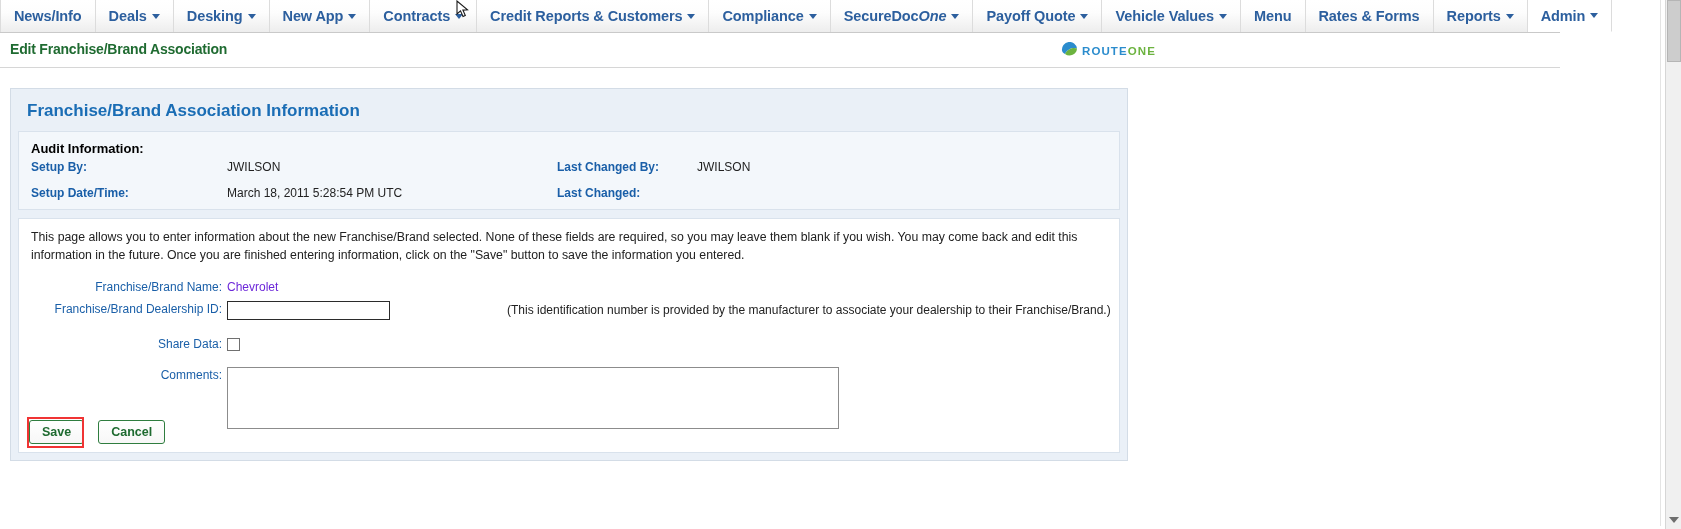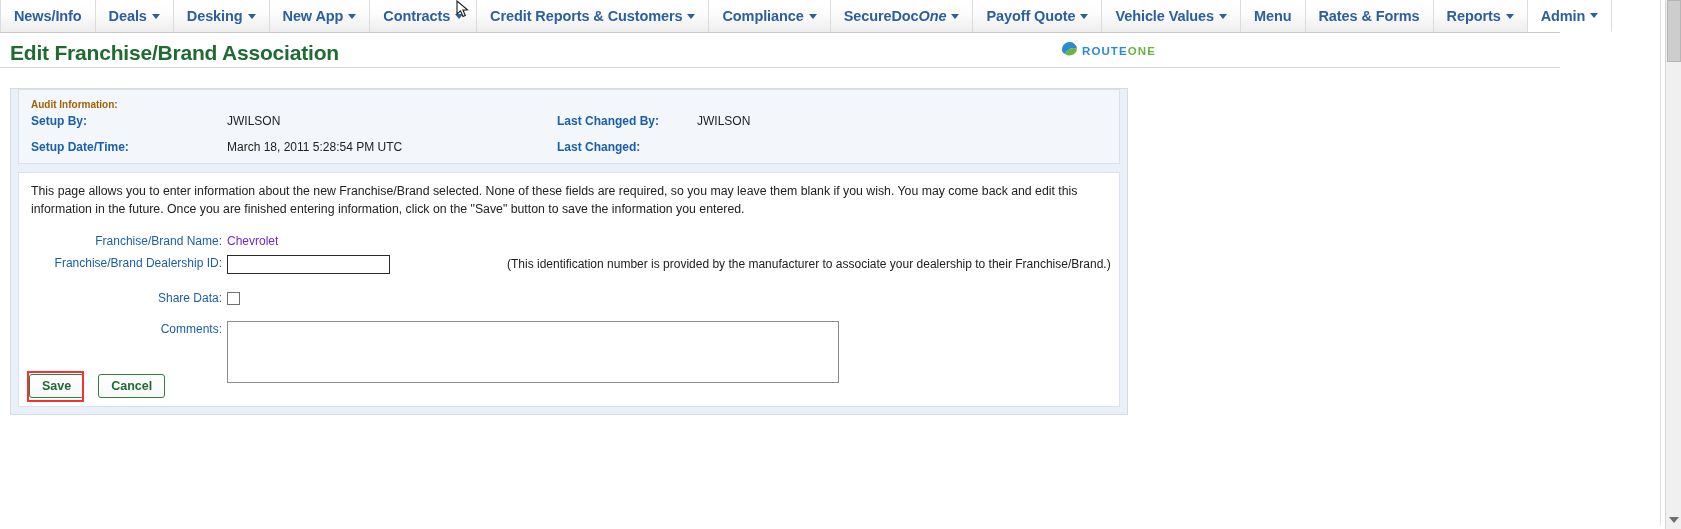--- a/index.html
+++ b/index.html
@@ -53,21 +53,21 @@
   
   .title-bar {
     position: relative;
     height: 35px;
     border-bottom: 1px solid #d6d6d6;
     width: 1560px;
   }
   .page-title {
     position: absolute;
     left: 10px; top: 8px;
-    font-size: 21px;
+    font-size: 14px;
     font-weight: bold;
     color: #1f6b31;
     letter-spacing: -0.2px;
   }
   .logo {
     position: absolute;
     right: 404px; top: 9px;
     display: flex;
     align-items: center;
     gap: 4px;
@@ -93,23 +93,23 @@
   }
 
   
   .audit-box {
     margin: 0 7px;
     background: #f3f7fb;
     border: 1px solid #d9e2ec;
     padding: 9px 0 9px 0;
   }
   .audit-title {
-    font-size: 10px;
-    font-weight: bold;
-    color: #a16207;
+    font-size: 13px;
+    font-weight: bold;
+    color: #000000;
     padding-left: 12px;
     margin-bottom: 4px;
   }
   .audit-grid {
     display: grid;
     grid-template-columns: 196px 330px 140px auto;
     row-gap: 12px;
     padding-left: 12px;
     font-size: 12px;
   }
@@ -338,20 +338,21 @@
     <svg class="logo-mark" viewBox="0 0 34 34">
       <path d="M2 17 A15 15 0 0 1 32 13 C26 10 14 12 8 24 C4.5 22.5 2.3 20 2 17 Z" fill="#2b8ccd"></path>
       <path d="M32 13 A15 15 0 0 1 8 24 C14 12 26 10 32 13 Z" fill="#6cb33f"></path>
     </svg>
     <span class="logo-text"><span class="logo-route">ROUTE</span><span class="logo-one">ONE</span></span>
   </div>
 </div>
 
 <div class="panel">
 
+  <div class="panel-header">Franchise/Brand Association Information</div>
 
   <div class="audit-box">
     <div class="audit-title">Audit Information:</div>
     <div class="audit-grid">
       <div class="audit-label">Setup By:</div>
       <div class="audit-value">JWILSON</div>
       <div class="audit-label right-col">Last Changed By:</div>
       <div class="audit-value">JWILSON</div>
 
       <div class="audit-label">Setup Date/Time:</div>

